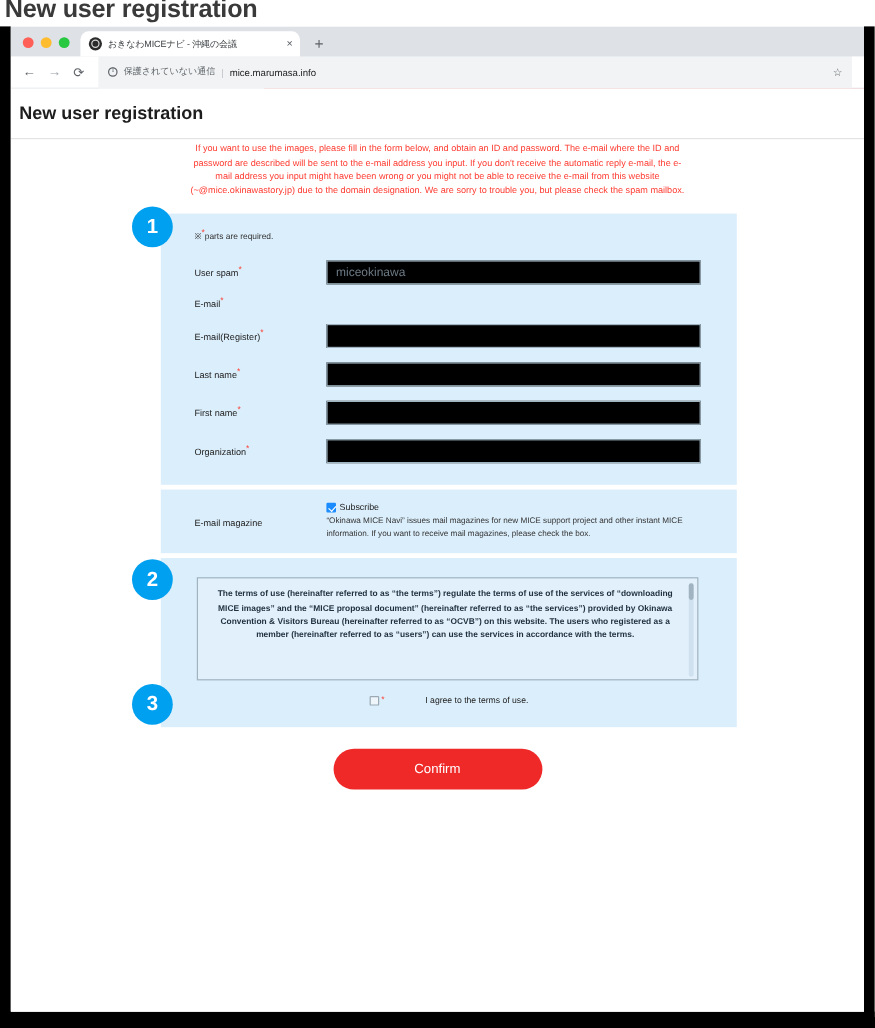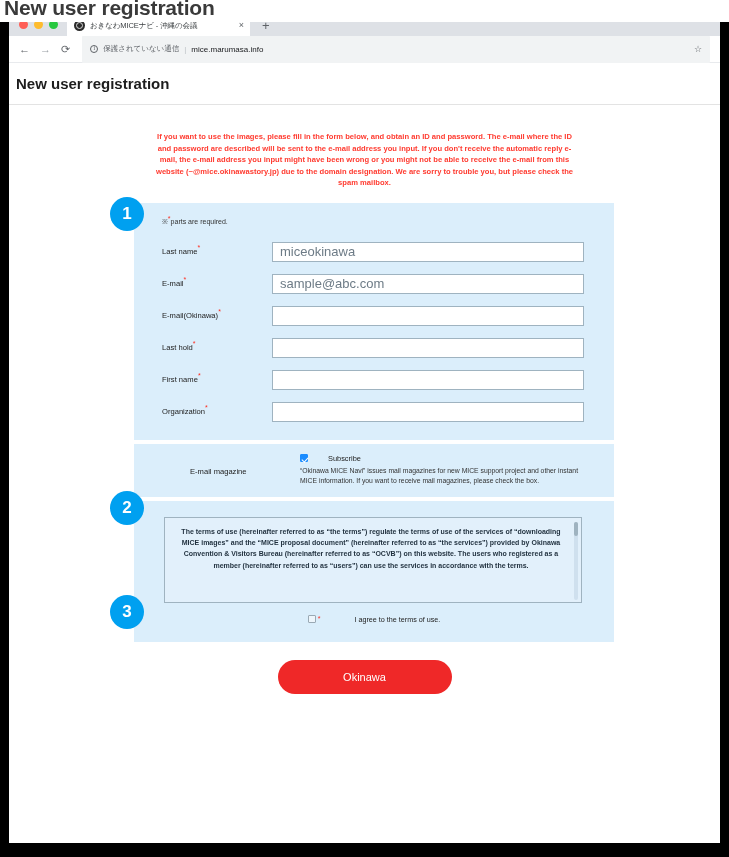--- a/index.html
+++ b/index.html
@@ -54,21 +54,21 @@
     top: 22px;
     width: 711px;
     height: 821px;
     background: #ffffff;
     overflow: hidden;
   }
 
   
   .tabstrip {
     position: relative;
-    height: 14px;
+    height: 25px;
     background: #dee1e6;
     display: flex;
     align-items: flex-end;
   }
   .traffic {
     display: flex;
     align-items: center;
     gap: 6px;
     padding: 0 9px 7px 10px;
   }
@@ -220,25 +220,25 @@
   .lead {
     margin: 32px auto 0;
     width: 400px;
     text-align: center;
     font-size: 8.2px;
     font-weight: bold;
     color: #111;
     line-height: 1.55;
   }
   .warn {
-    margin: 26px auto 0;
+    margin: 2px auto 0;
     width: 420px;
     text-align: center;
     font-size: 7.6px;
-    font-weight: bold;
+    font-weight: normal;
     color: #ff3b30;
     line-height: 1.52;
   }
 
   
   .panel-wrap {
     position: relative;
     margin-top: 14px;
   }
   .panel {
@@ -268,51 +268,50 @@
   .field-row:last-child { margin-bottom: 0; }
   .field-label {
     width: 110px;
     font-size: 7.6px;
     color: #222;
     flex: 0 0 auto;
   }
   .field-input {
     flex: 1 1 auto;
     height: 20px;
-    background: #ffffff;
+    background: #000000;
     border: 1px solid #9fb3c0;
     box-sizing: border-box;
     font-family: "Liberation Sans", sans-serif;
-    font-size: 13px;
+    font-size: 10px;
     color: #6d7b86;
     padding: 0 7px;
     outline: none;
     border-radius: 0;
   }
   .field-input::placeholder { color: #6d7b86; opacity: 1; }
 
   
   .mag-row {
     display: flex;
     padding: 0 30px 0 28px;
     align-items: flex-start;
   }
   .mag-label {
     width: 110px;
     font-size: 7.6px;
     color: #222;
     flex: 0 0 auto;
     padding-top: 13px;
-    margin-left: 28px;
   }
   .mag-body { flex: 1 1 auto; }
   .sub-line {
     display: flex;
     align-items: center;
-    gap: 20px;
+    gap: 3px;
     margin-bottom: 3px;
   }
   .cb-checked {
     width: 8px; height: 8px;
     background: #1a8cff;
     border: 1px solid #1a8cff;
     box-sizing: border-box;
     position: relative;
     border-radius: 1px;
     flex: 0 0 auto;
@@ -466,36 +465,35 @@
     <div class="warn">If you want to use the images, please fill in the form below, and obtain an ID and password. The e-mail where the ID and password are described will be sent to the e-mail address you input. If you don't receive the automatic reply e-mail, the e-mail address you input might have been wrong or you might not be able to receive the e-mail from this website (~@mice.okinawastory.jp) due to the domain designation. We are sorry to trouble you, but please check the spam mailbox.</div>
 
     <div class="panel-wrap">
 
       <div class="badge" style="top:-6px;">1</div>
 
       <div class="panel p1">
         <div class="required-note"><span>※</span><span class="ast">*</span><span>parts are required.</span></div>
 
         <div class="field-row">
-          <div class="field-label"><span>Last name</span><span class="ast">*</span></div>
+          <div class="field-label"><span>User spam</span><span class="ast">*</span></div>
           <input class="field-input" type="text" placeholder="miceokinawa" style="">
         </div>
 
         <div class="field-row">
           <div class="field-label"><span>E-mail</span><span class="ast">*</span></div>
-          <input class="field-input" type="text" placeholder="sample@abc.com" style="">
         </div>
 
         <div class="field-row">
-          <div class="field-label"><span>E-mail(Okinawa)</span><span class="ast">*</span></div>
+          <div class="field-label"><span>E-mail(Register)</span><span class="ast">*</span></div>
           <input class="field-input" type="text" placeholder="" style="">
         </div>
 
         <div class="field-row">
-          <div class="field-label"><span>Last hold</span><span class="ast">*</span></div>
+          <div class="field-label"><span>Last name</span><span class="ast">*</span></div>
           <input class="field-input" type="text" placeholder="" style="">
         </div>
 
         <div class="field-row">
           <div class="field-label"><span>First name</span><span class="ast">*</span></div>
           <input class="field-input" type="text" placeholder="" style="">
         </div>
 
         <div class="field-row">
           <div class="field-label"><span>Organization</span><span class="ast">*</span></div>
@@ -528,18 +526,18 @@
           </div>
         </div>
         <div class="agree-row">
           <span class="cb-empty"></span>
           <span class="ast">*</span>
           <span class="agree-text">I agree to the terms of use.</span>
         </div>
       </div>
 
       <div class="register-wrap">
-        <button class="register-btn">Okinawa</button>
+        <button class="register-btn">Confirm</button>
       </div>
 
     </div>
   </div>
 </div>
 
 </body></html>

